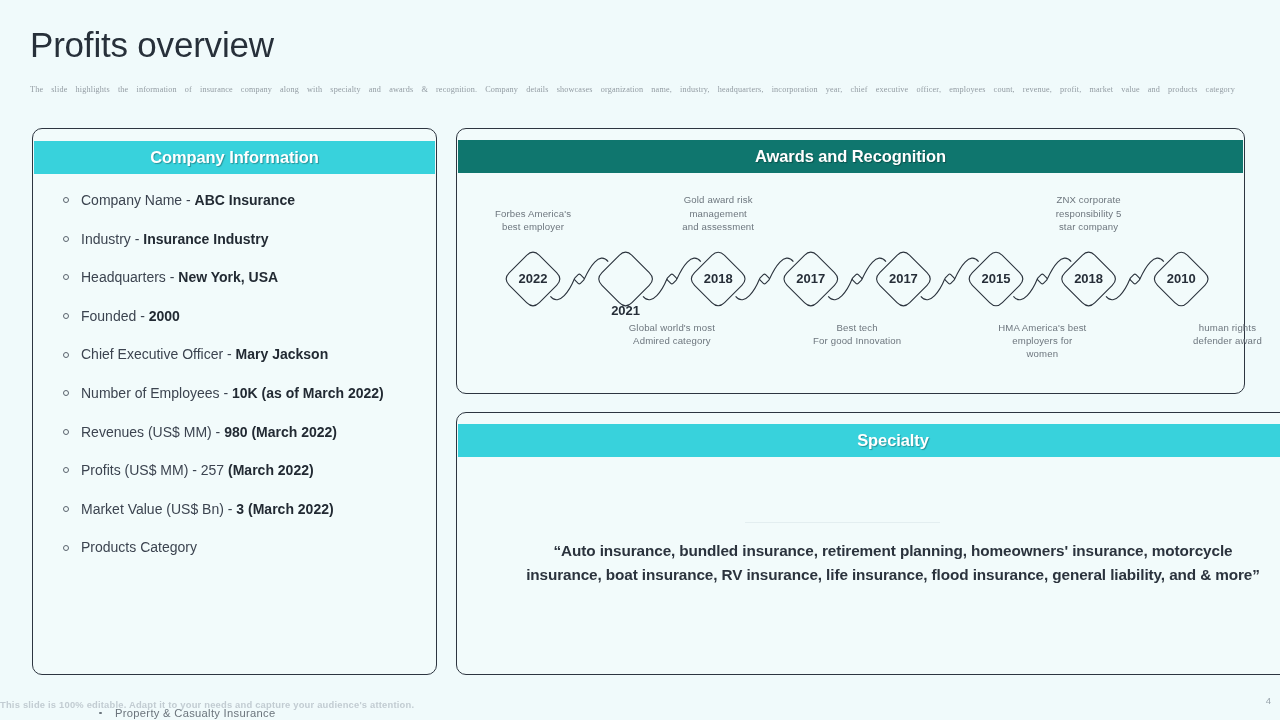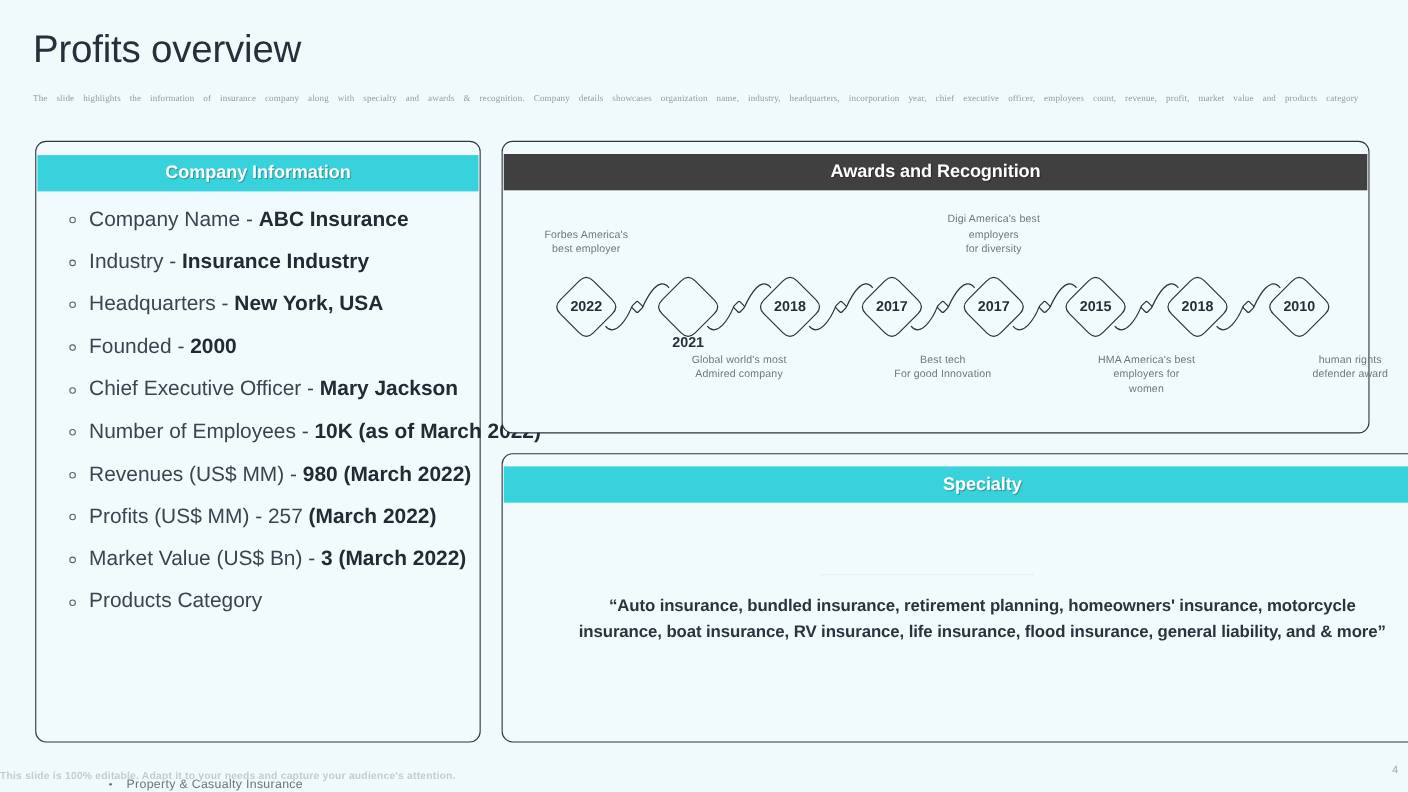--- a/index.html
+++ b/index.html
@@ -57,39 +57,39 @@
     display: flex;
     align-items: center;
     justify-content: center;
     color: #ffffff;
     font-size: 16.5px;
     font-weight: bold;
     letter-spacing: -0.1px;
     text-shadow: 1px 1px 1px rgba(0,0,0,0.30);
   }
   .card-header.teal { background: #38d2dc; }
-  .card-header.blue { background: #404040; }
+  .card-header.blue { background: #0f766e; }
 
   
   #company-card { left: 32px; top: 128px; width: 405px; height: 547px; }
   #company-card .card-header { top: 12px; }
 
   .info-list {
     position: absolute;
     left: 0; right: 0;
     top: 52px;
     padding: 0;
     margin: 0;
     list-style: none;
   }
   .info-item {
     position: relative;
     margin: 0 0 0 28px;
     padding: 0 0 0 20px;
-    font-size: 19px;
+    font-size: 14px;
     color: #3c4450;
     line-height: 38.6px;
     white-space: nowrap;
   }
   .info-item .bullet {
     position: absolute;
     left: 2px;
     top: 50%;
     width: 6px;
     height: 6px;
@@ -258,41 +258,46 @@
           <path d="M717.84 70.36Q724.20 64.00 730.56 70.36L747.84 87.64Q754.20 94.00 747.84 100.36L730.56 117.64Q724.20 124.00 717.84 117.64L700.56 100.36Q694.20 94.00 700.56 87.64Z" fill="none" stroke="#2b333d" stroke-width="1.1"></path>
         </svg>
     <div class="tl-year" style="left: 36px; top: 86px;">2022</div>
         <div class="tl-label" style="left: 1px; top: 21.6px;">
           <div>Forbes America's</div>
           <div>best employer</div>
         </div>
         <div class="tl-year" style="left: 128.6px; top: 86px; margin-top: 32px;">2021</div>
         <div class="tl-label" style="left: 139.9px; top: 136px;">
           <div>Global world's most</div>
-          <div>Admired company</div>
+          <div>Admired category</div>
         </div>
         <div class="tl-year" style="left: 221.2px; top: 86px;">2018</div>
+        <div class="tl-label" style="left: 186.2px; top: 8.4px;">
+          <div>Gold award risk</div>
+          <div>management</div>
+          <div>and assessment</div>
+        </div>
         <div class="tl-year" style="left: 313.8px; top: 86px;">2017</div>
         <div class="tl-label" style="left: 325.1px; top: 136px;">
           <div>Best tech</div>
           <div>For good Innovation</div>
         </div>
         <div class="tl-year" style="left: 406.4px; top: 86px;">2017</div>
-        <div class="tl-label" style="left: 371.4px; top: 8.4px;">
-          <div>Digi America's best</div>
-          <div>employers</div>
-          <div>for diversity</div>
-        </div>
         <div class="tl-year" style="left: 499px; top: 86px;">2015</div>
         <div class="tl-label" style="left: 510.3px; top: 136px;">
           <div>HMA America's best</div>
           <div>employers for</div>
           <div>women</div>
         </div>
         <div class="tl-year" style="left: 591.6px; top: 86px;">2018</div>
+        <div class="tl-label" style="left: 556.6px; top: 8.4px;">
+          <div>ZNX corporate</div>
+          <div>responsibility 5</div>
+          <div>star company</div>
+        </div>
         <div class="tl-year" style="left: 684.2px; top: 86px;">2010</div>
         <div class="tl-label" style="left: 695.5px; top: 136px;">
           <div>human rights</div>
           <div>defender award</div>
         </div>
       </div>
   </div>
 
   <div class="card" id="specialty-card">
     <div class="card-header teal">Specialty</div>

